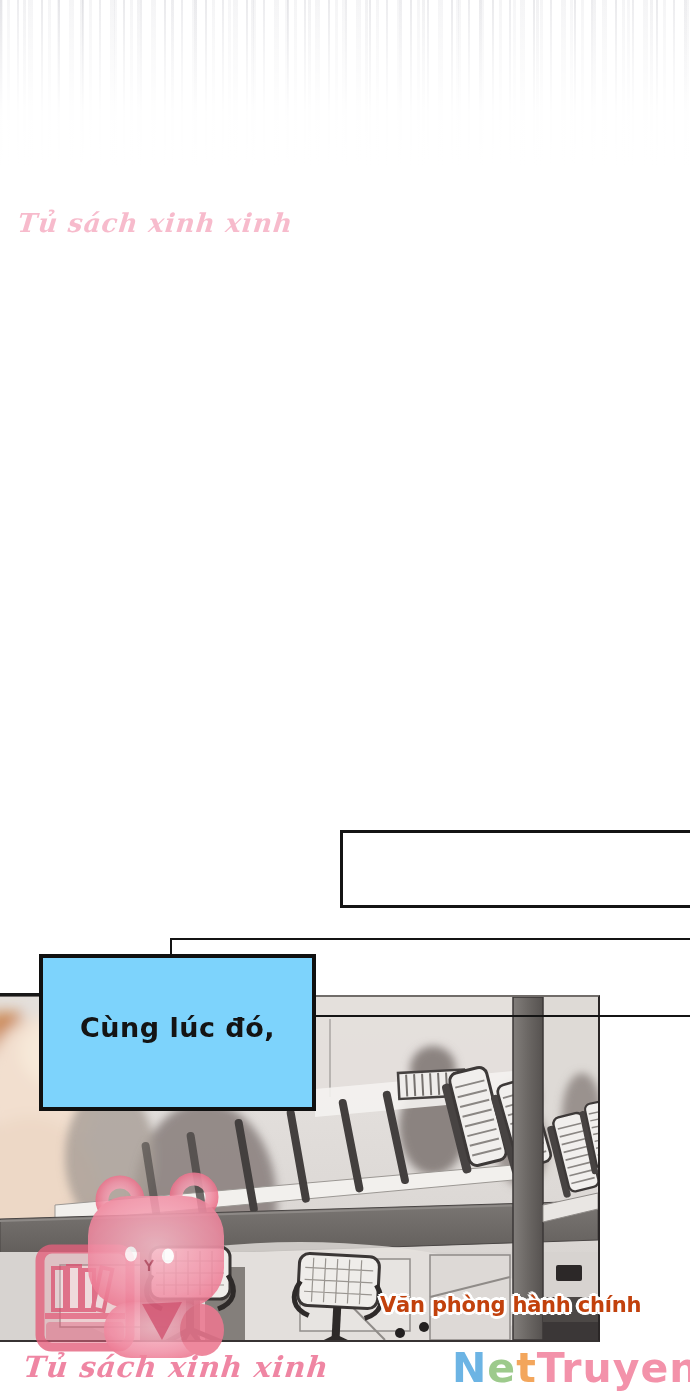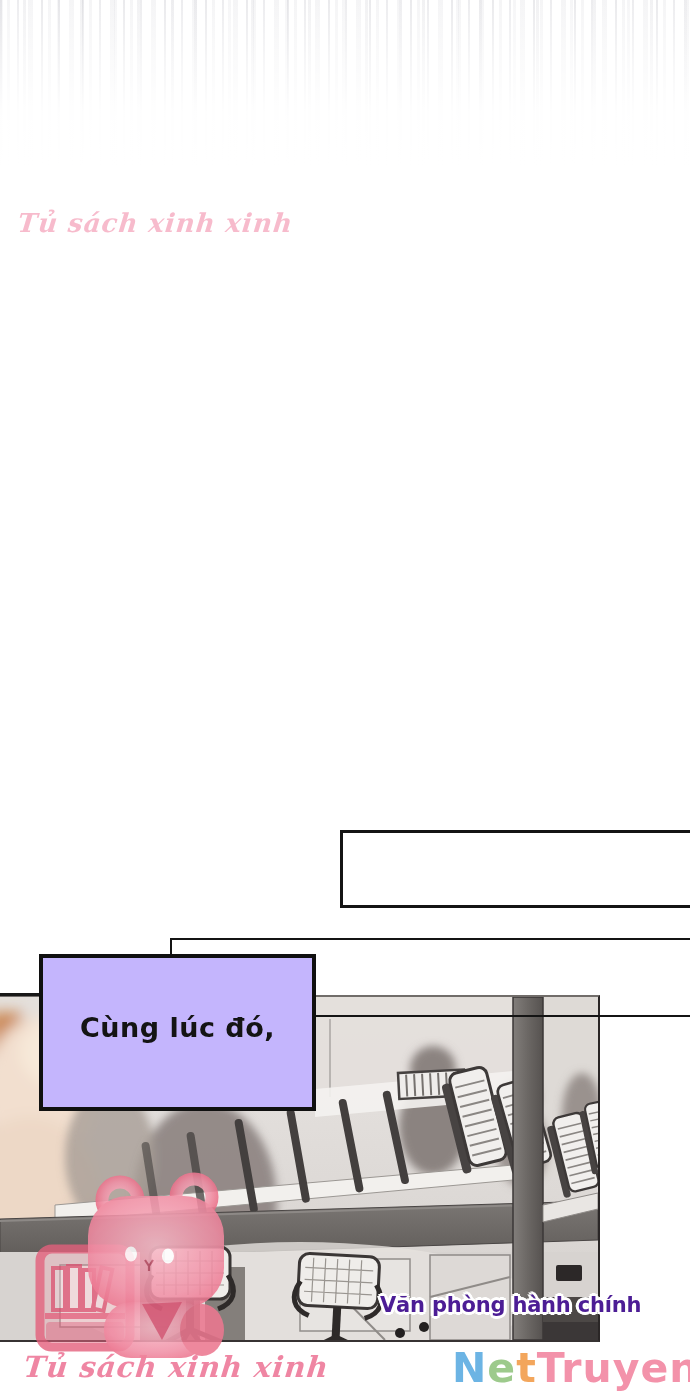--- a/index.html
+++ b/index.html
@@ -31,39 +31,39 @@
     transform:skewX(-6deg);letter-spacing:1px;white-space:nowrap;
   }
   .wm-top{left:18px;top:208px;font-size:26px;color:rgba(242,146,172,0.62);}
   .wm-bottom{left:24px;top:1350px;font-size:29px;color:rgba(238,127,158,0.95);}
   
   .panel-box{position:absolute;background:#ffffff;box-sizing:border-box;}
   .panel-box-1{left:340px;top:830px;width:364px;height:78px;border:3px solid #141414;}
   .panel-box-2{left:170px;top:938px;width:534px;height:79px;border:2px solid #141414;background:transparent;}
   .caption-box{
     position:absolute;left:39px;top:954px;width:277px;height:157px;
-    border:4px solid #101010;background:#c4b5fd;box-sizing:border-box;
+    border:4px solid #101010;background:#7dd3fc;box-sizing:border-box;
     display:flex;align-items:center;justify-content:center;z-index:6;
   }
   .caption-text{
     font-size:27px;font-weight:bold;color:#141414;padding-bottom:10px;letter-spacing:0.5px;
   }
   
   .office-image{
     position:absolute;left:0;top:995px;width:598px;height:343px;box-sizing:content-box;
     border-top:2px solid #716d6a;border-right:2px solid #2a2626;border-bottom:2px solid #373332;
     overflow:hidden;background:#ddd9d6;z-index:2;
   }
   .edge-left-dark{position:absolute;left:0;top:993px;width:40px;height:3px;background:#181818;z-index:3;}
   .box2-layer{z-index:4;}
   .box1-layer{z-index:4;}
   
   .scene-label{
     position:absolute;left:380px;top:1293px;z-index:7;
-    font-size:21px;font-weight:bold;color:#4c1d95;letter-spacing:-0.2px;white-space:nowrap;
+    font-size:21px;font-weight:bold;color:#c2410c;letter-spacing:-0.2px;white-space:nowrap;
     text-shadow:
       -2px -2px 0 #fff, 2px -2px 0 #fff, -2px 2px 0 #fff, 2px 2px 0 #fff,
       -3px 0 0 #fff, 3px 0 0 #fff, 0 -3px 0 #fff, 0 3px 0 #fff;
   }
   
   .bookshelf-icon{position:absolute;left:33px;top:1242px;z-index:8;}
   .bear-icon{position:absolute;left:82px;top:1170px;z-index:9;}
   
   .site-logo{
     position:absolute;left:452px;top:1348px;z-index:10;

